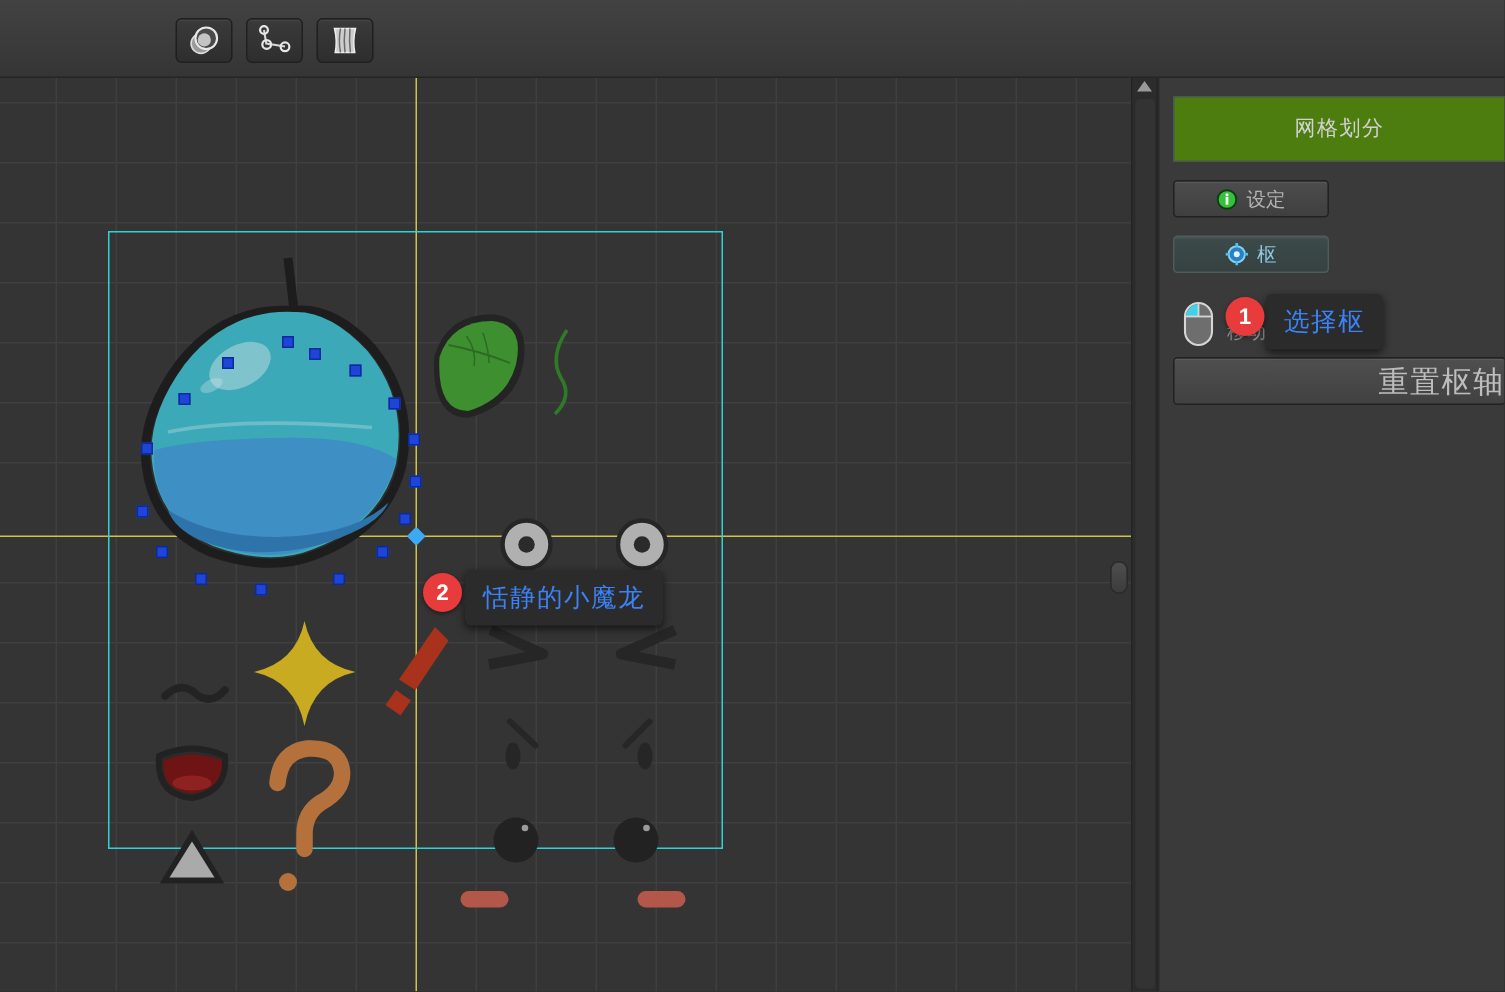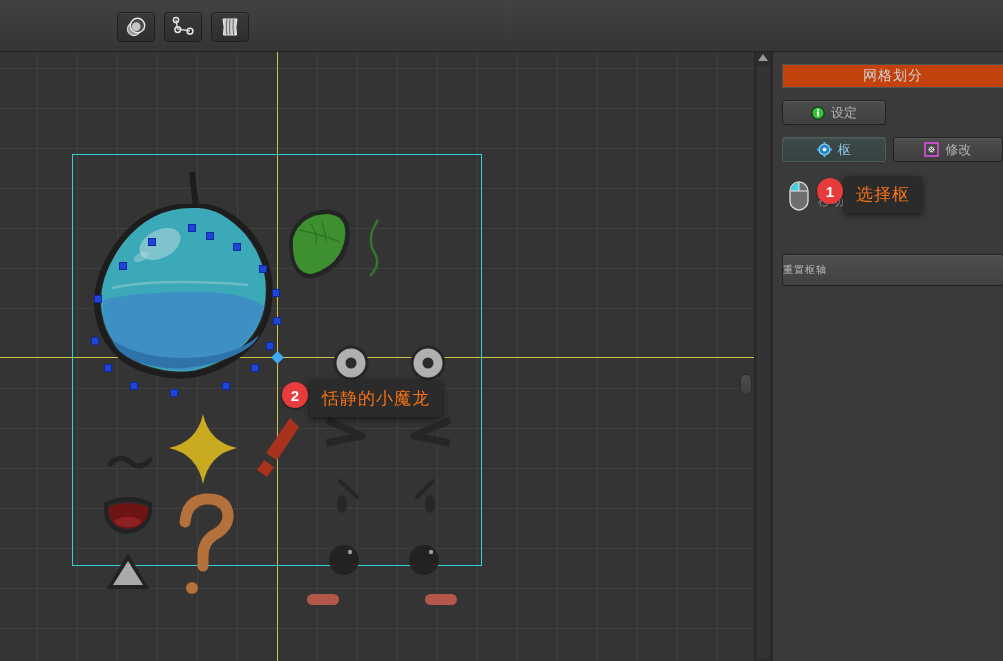--- a/index.html
+++ b/index.html
@@ -96,21 +96,21 @@
     border-bottom: 7px solid #9a9a9a;
   }
 
   
   #panel {
     position: absolute; left: 772px; top: 52px; width: 231px; height: 609px;
     background: #3a3a3a; border-left: 1px solid #2b2b2b;
   }
   .panel-inner { position: absolute; left: 9px; top: 12px; right: 0; }
   .panel-header {
-    width: 222px; height: 24px; background: #c2410c;
+    width: 222px; height: 44px; background: #4d7c0f;
     border: 1px solid #4a5654;
     display: flex; align-items: center; justify-content: center;
     color: #d2d2d2; font-size: 14px; letter-spacing: 1px;
   }
   .btn-row { display: flex; gap: 7px; margin-top: 12px; }
   .pbtn {
     height: 25px; border-radius: 3px; border: 1px solid #222;
     background: linear-gradient(180deg,#4d4d4d,#3f3f3f);
     display: flex; align-items: center; justify-content: center; gap: 6px;
     color: #b3b3b3; font-size: 13px;
@@ -128,36 +128,36 @@
   .mouse-text {
     position: absolute; left: 36px; top: 16px; font-size: 13px; color: #8e8e8e;
   }
   .badge {
     position: absolute; width: 26px; height: 26px; border-radius: 50%;
     background: #e83b3b; color: #fff; font-size: 15px; font-weight: bold;
     display: flex; align-items: center; justify-content: center;
     box-shadow: 0 1px 3px rgba(0,0,0,.5); z-index: 30;
   }
   .tooltip {
-    position: absolute; background: #2b2b2b; color: #f97316;
+    position: absolute; background: #2b2b2b; color: #3b82f6;
     font-size: 17px; padding: 7px 12px; border-radius: 4px;
     box-shadow: 0 2px 6px rgba(0,0,0,.6); white-space: nowrap; z-index: 25;
     letter-spacing: 1px;
     text-align: right;
   }
   .tooltip .tail {
     position: absolute; left: -7px; top: 11px; width: 0; height: 0;
     border-top: 7px solid transparent; border-bottom: 7px solid transparent;
     border-right: 8px solid #2b2b2b;
   }
   .reset-btn {
-    width: 222px; height: 32px; margin-top: 36px; border-radius: 3px;
+    width: 222px; height: 32px; border-radius: 3px;
     border: 1px solid #222; background: linear-gradient(180deg,#4f4f4f,#414141);
-    display: flex; align-items: center; justify-content: flex-start;
-    color: #bdbdbd; font-size: 10px; letter-spacing: 1px;
+    display: flex; align-items: center; justify-content: flex-end;
+    color: #bdbdbd; font-size: 20px; letter-spacing: 1px;
     box-shadow: inset 0 1px 0 rgba(255,255,255,.07);
   }
 
   .watermark {
     position: absolute; right: 12px; bottom: 12px; color: #d0d0d0;
     font-size: 18px; opacity: .92; letter-spacing: .5px;
   }
 </style>
 </head>
 <body>
@@ -375,28 +375,20 @@
           <svg width="15" height="15" viewBox="0 0 15 15">
             <circle cx="7.5" cy="7.5" r="5.4" fill="#2b7fc4" stroke="#7fd4f5" stroke-width="1.3"></circle>
             <circle cx="7.5" cy="7.5" r="2" fill="#dff2ff"></circle>
             <rect x="0" y="6.6" width="2.4" height="1.8" fill="#4fc0ee"></rect>
             <rect x="12.6" y="6.6" width="2.4" height="1.8" fill="#4fc0ee"></rect>
             <rect x="6.6" y="0" width="1.8" height="2.4" fill="#4fc0ee"></rect>
             <rect x="6.6" y="12.6" width="1.8" height="2.4" fill="#4fc0ee"></rect>
           </svg>
           <span>枢</span>
         </div>
-        <div class="pbtn w2">
-          <svg width="15" height="15" viewBox="0 0 15 15">
-            <rect x="1" y="1" width="13" height="13" fill="none" stroke="#e04ee0" stroke-width="1.6"></rect>
-            <circle cx="7.5" cy="7.5" r="3.4" fill="#cfcfcf" stroke="#555" stroke-width="1"></circle>
-            <path d="M5 5 L10 10 M10 5 L5 10" stroke="#555" stroke-width="0.9"></path>
-          </svg>
-          <span>修改</span>
-        </div>
       </div>
 
       <div class="mouse-row">
         <svg class="mouse-ico" width="22" height="32" viewBox="0 0 22 32">
           <rect x="2" y="2" width="18" height="28" rx="9" fill="#6e6e6e" stroke="#d6d6d6" stroke-width="1.4"></rect>
           <path d="M2.7 11 L2.7 11 A9 9 0 0 1 11 2.7 L11 11 Z" fill="#3fd2e8"></path>
           <line x1="11" y1="2.7" x2="11" y2="11" stroke="#d6d6d6" stroke-width="1.2"></line>
           <line x1="2.7" y1="11" x2="19.3" y2="11" stroke="#d6d6d6" stroke-width="1.2"></line>
         </svg>
         <span class="mouse-text">移动枢轴</span>

